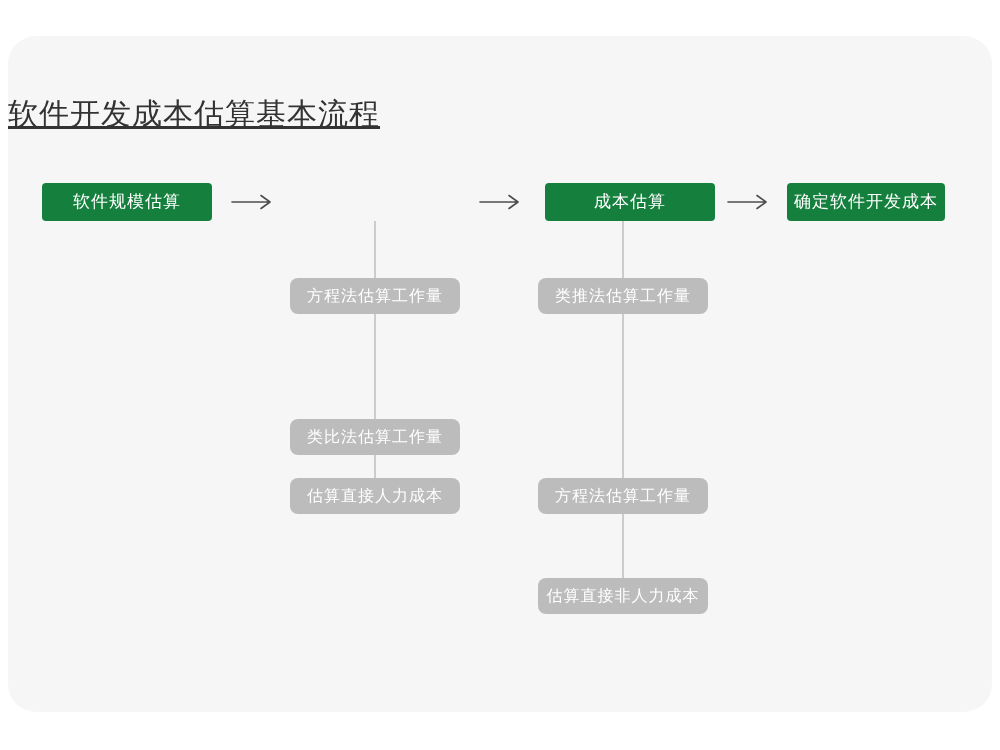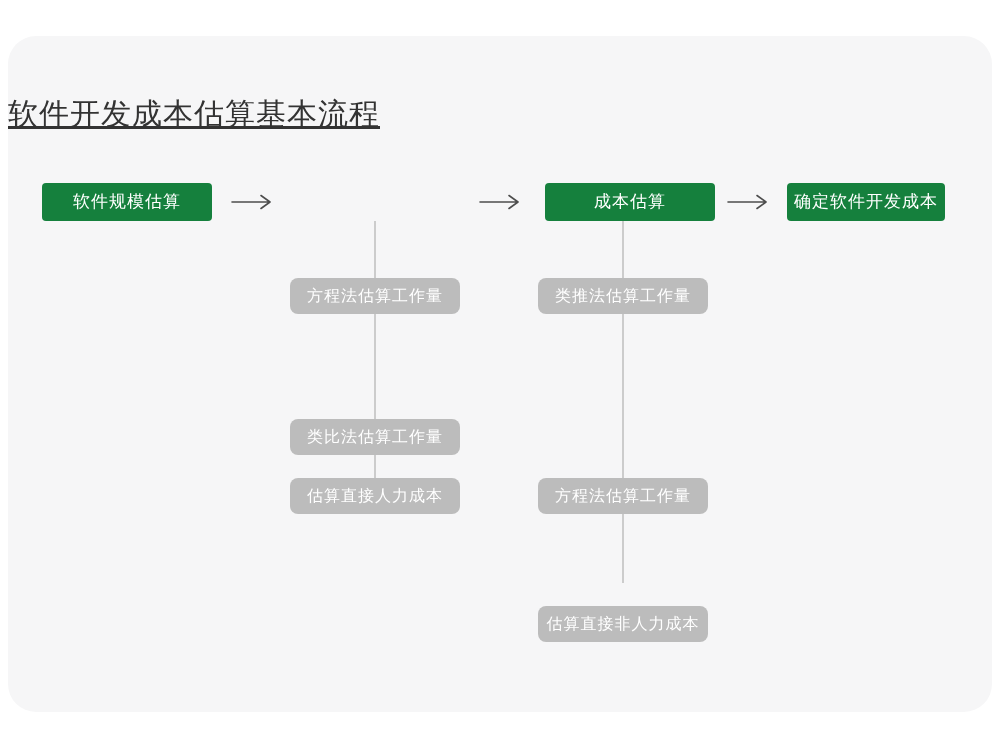--- a/index.html
+++ b/index.html
@@ -73,21 +73,21 @@
     line-height: 36px;
     text-align: center;
     z-index: 2;
     white-space: nowrap;
   }
   .col2 { left: 282px; }
   .col3 { left: 530px; }
   .row-1 { top: 242px; }
   .row-2 { top: 342px; margin-top: 41px; }
   .row-3 { top: 442px; }
-  .row-4 { top: 542px; margin-top: 28px; }
+  .row-4 { top: 542px; }
 </style>
 </head>
 <body>
 
 <div class="card">
 
   <h1 class="title">软件开发成本估算基本流程</h1>
 
   <div class="vline vline-col2"></div>
   <div class="vline vline-col3"></div>

